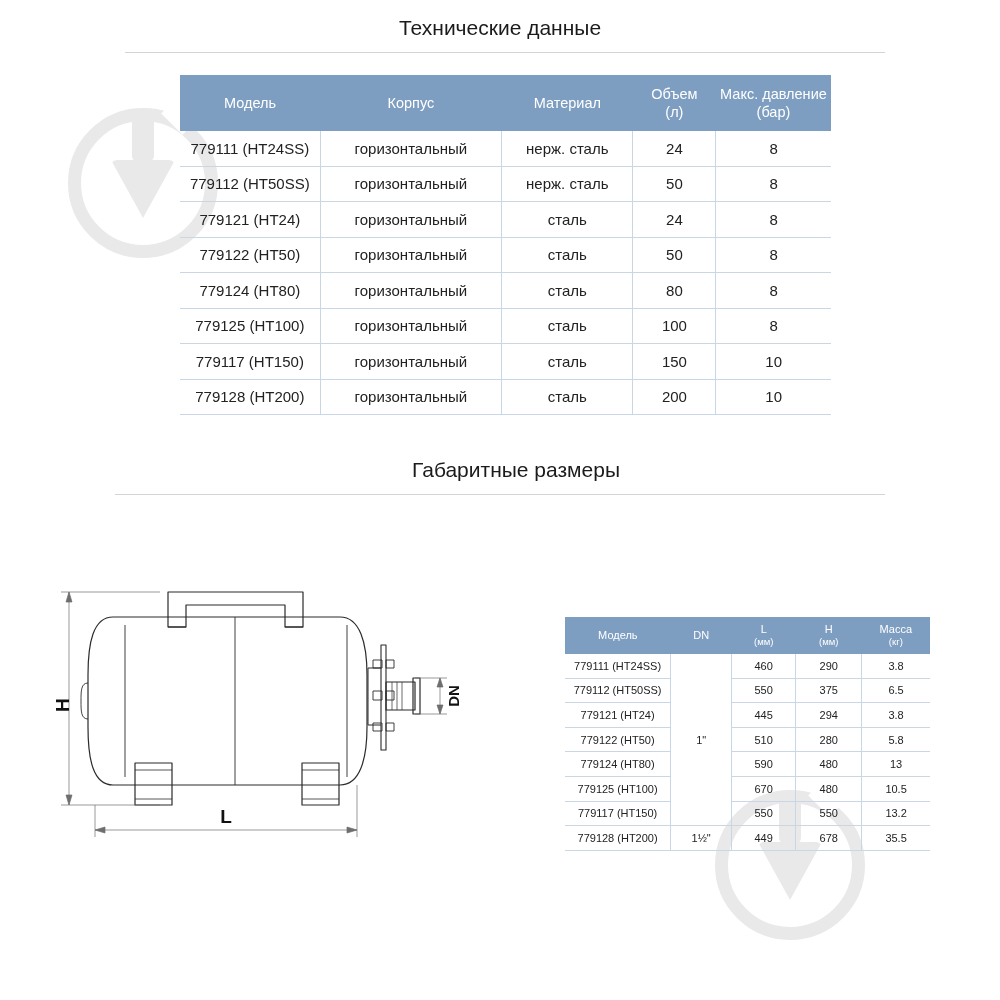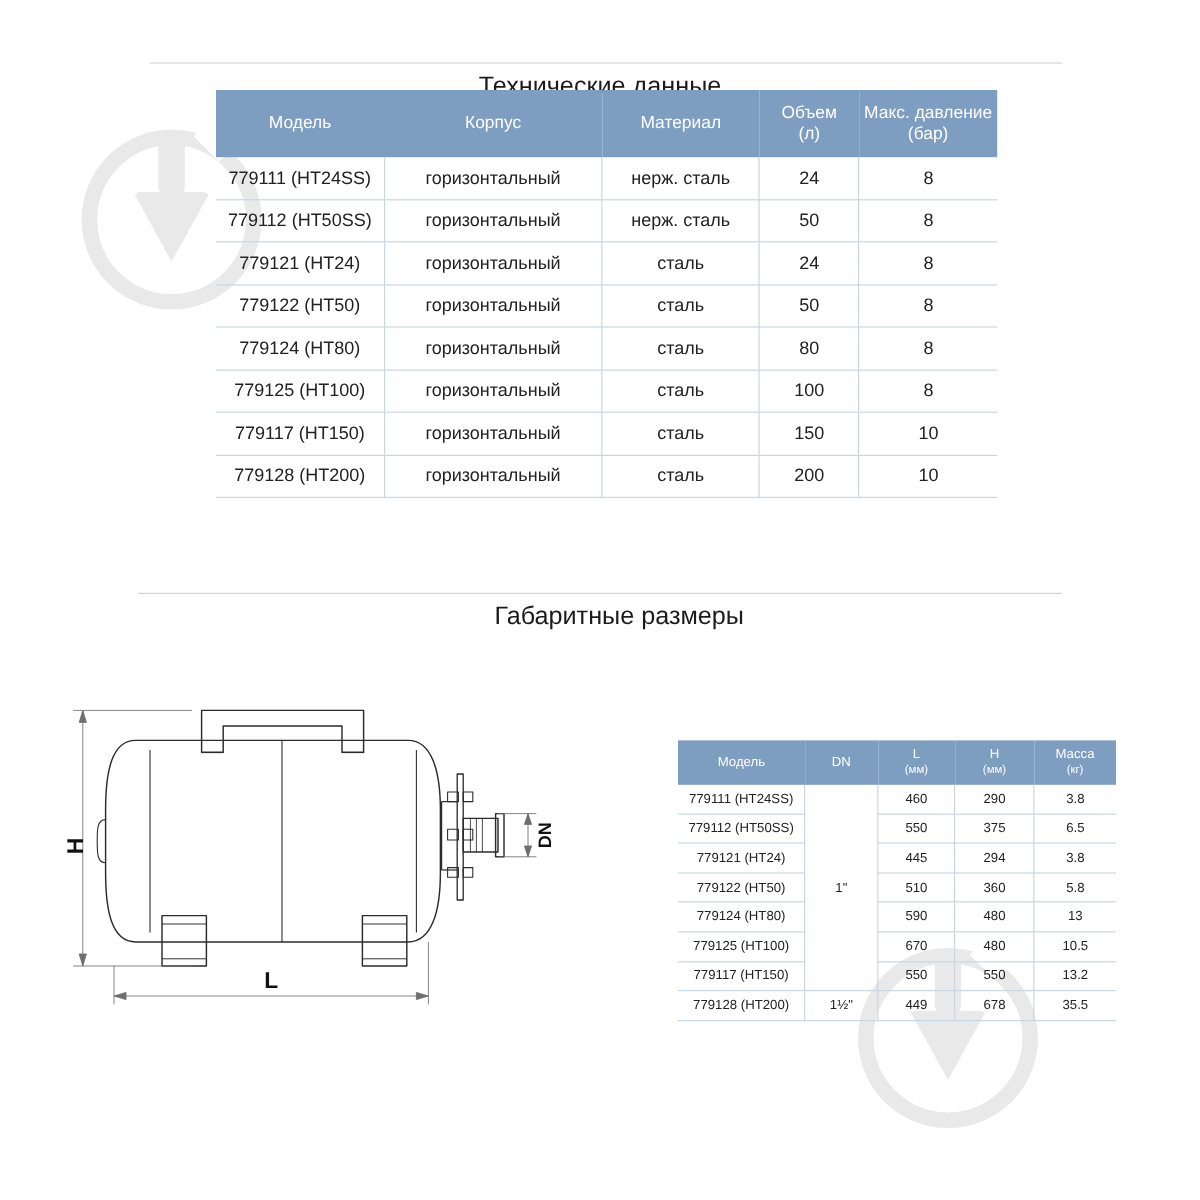--- a/index.html
+++ b/index.html
@@ -51,21 +51,20 @@
   }
 
   
   .section-title {
     position: absolute;
     font-size: 21px;
     font-weight: 400;
     color: #1b1b1b;
     white-space: nowrap;
     z-index: 2;
-    margin-top: 44px;
   }
   .rule {
     position: absolute;
     height: 1px;
     background: #d4d4d4;
     z-index: 2;
   }
 
   
   table {
@@ -370,21 +369,21 @@
       </tr>
       <tr>
         <td class="d-model">779121 (HT24)</td>
         <td class="d-l">445</td>
         <td class="d-h">294</td>
         <td class="d-mass">3.8</td>
       </tr>
       <tr>
         <td class="d-model">779122 (HT50)</td>
         <td class="d-l">510</td>
-        <td class="d-h">360</td>
+        <td class="d-h">280</td>
         <td class="d-mass">5.8</td>
       </tr>
       <tr>
         <td class="d-model">779124 (HT80)</td>
         <td class="d-l">590</td>
         <td class="d-h">480</td>
         <td class="d-mass">13</td>
       </tr>
       <tr>
         <td class="d-model">779125 (HT100)</td>

